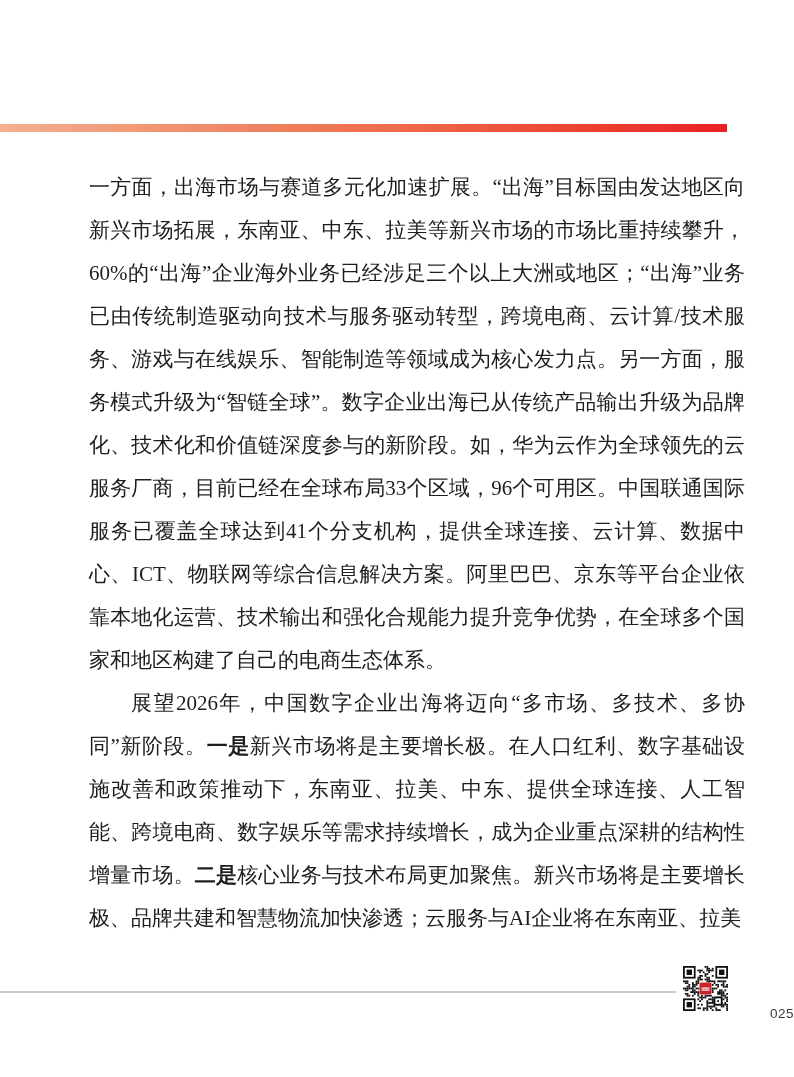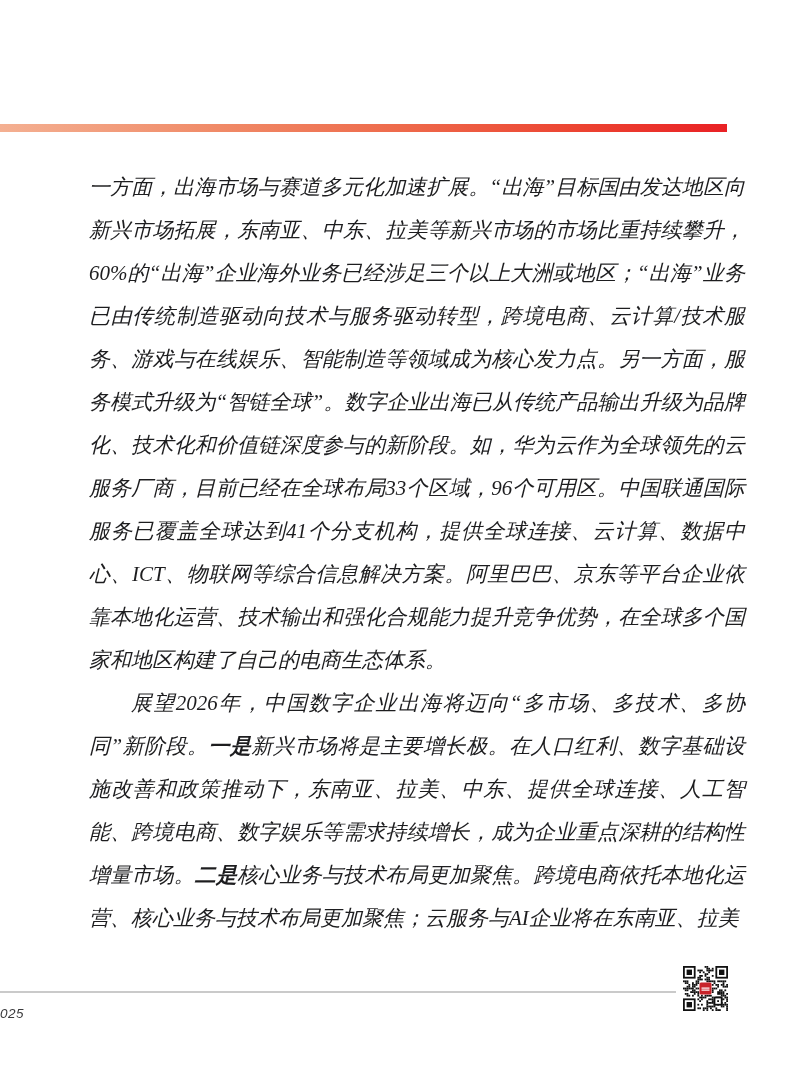--- a/index.html
+++ b/index.html
@@ -2,21 +2,20 @@
 <html><head>
 <meta charset="utf-8">
 <style>
   html,body{margin:0;padding:0;background:#ffffff;}
   .page{
     position:relative;
     width:794px;height:1077px;
     background:#ffffff;
     overflow:hidden;
     font-family:"Liberation Serif","DejaVu Serif",serif;
-    font-style:italic;
   }
   .accent-bar{
     position:absolute;
     left:0;top:124px;
     width:727px;height:8px;
     background:linear-gradient(90deg,#f4b092 0%,#f08a67 30%,#ee6a4b 55%,#ec4331 80%,#e92125 100%);
   }
   .body-text{
     position:absolute;
     left:89px;top:166px;
@@ -45,37 +44,37 @@
   }
   .qr-code{
     position:absolute;
     left:683px;top:966px;
     width:45px;height:45px;
   }
   .page-number{
     position:absolute;
     left:0;top:1006px;
     width:794px;
-    text-align:left;
+    text-align:right;
     font-family:"Liberation Sans","DejaVu Sans",sans-serif;
     font-size:13.5px;
     letter-spacing:0.5px;
     color:#3a3a3c;
   }
 </style>
 </head>
 <body>
 
 <div class="page">
 
   <div class="accent-bar" style="background: linear-gradient(90deg, rgb(244, 176, 146) 0%, rgb(240, 138, 103) 30%, rgb(238, 106, 75) 55%, rgb(236, 67, 49) 80%, rgb(233, 33, 37) 100%);"></div>
 
   <div class="body-text">
     <p><span class="">一方面，出海市场与赛道多元化加速扩展。“出海”目标国由发达地区向新兴市场拓展，东南亚、中东、拉美等新兴市场的市场比重持续攀升，60%的“出海”企业海外业务已经涉足三个以上大洲或地区；“出海”业务已由传统制造驱动向技术与服务驱动转型，跨境电商、云计算/技术服务、游戏与在线娱乐、智能制造等领域成为核心发力点。另一方面，服务模式升级为“智链全球”。数字企业出海已从传统产品输出升级为品牌化、技术化和价值链深度参与的新阶段。如，华为云作为全球领先的云服务厂商，目前已经在全球布局33个区域，96个可用区。中国联通国际服务已覆盖全球达到41个分支机构，提供全球连接、云计算、数据中心、ICT、物联网等综合信息解决方案。阿里巴巴、京东等平台企业依靠本地化运营、技术输出和强化合规能力提升竞争优势，在全球多个国家和地区构建了自己的电商生态体系。</span></p>
-    <p class="indent"><span class="">展望2026年，中国数字企业出海将迈向“多市场、多技术、多协同”新阶段。</span><span class="seg-bold">一是</span><span class="">新兴市场将是主要增长极。在人口红利、数字基础设施改善和政策推动下，东南亚、拉美、中东、提供全球连接、人工智能、跨境电商、数字娱乐等需求持续增长，成为企业重点深耕的结构性增量市场。</span><span class="seg-bold">二是</span><span class="">核心业务与技术布局更加聚焦。跨境电商依托本地化运营、核心业务与技术布局更加聚焦；云服务与AI企业将在东南亚、拉美</span></p>
+    <p class="indent"><span class="">展望2026年，中国数字企业出海将迈向“多市场、多技术、多协同”新阶段。</span><span class="seg-bold">一是</span><span class="">新兴市场将是主要增长极。在人口红利、数字基础设施改善和政策推动下，东南亚、拉美、中东、提供全球连接、人工智能、跨境电商、数字娱乐等需求持续增长，成为企业重点深耕的结构性增量市场。</span><span class="seg-bold">二是</span><span class="">核心业务与技术布局更加聚焦。新兴市场将是主要增长极、品牌共建和智慧物流加快渗透；云服务与AI企业将在东南亚、拉美</span></p>
   </div>
 
   <div class="footer-divider"></div>
 
   <div class="qr-code" id="qr-holder"><svg width="45" height="45" viewBox="0 0 45 45">
         <rect x="0" y="0" width="45" height="45" fill="#ffffff"></rect>
         <rect x="21.6" y="0" width="1.8" height="1.8" fill="#111111"></rect>
         <rect x="23.400000000000002" y="0" width="1.8" height="1.8" fill="#111111"></rect>
         <rect x="23.400000000000002" y="1.8" width="1.8" height="1.8" fill="#111111"></rect>
         <rect x="25.2" y="1.8" width="1.8" height="1.8" fill="#111111"></rect>

